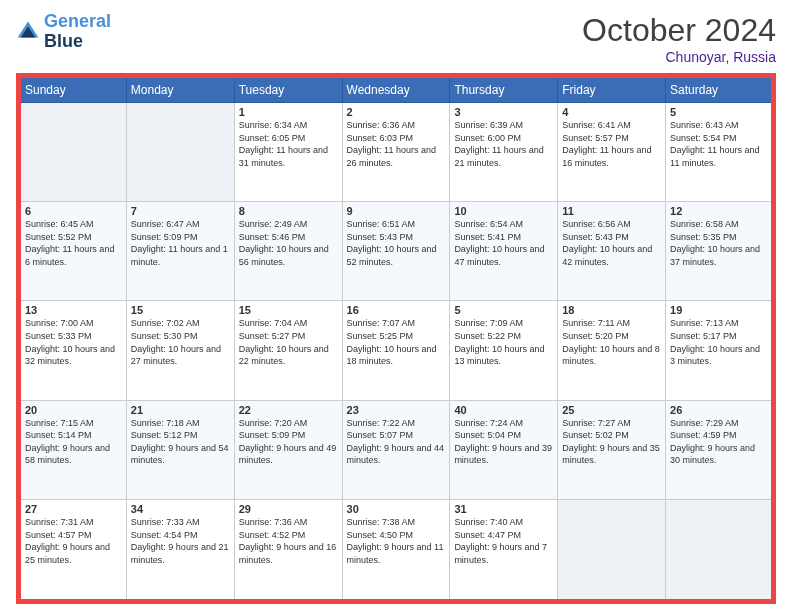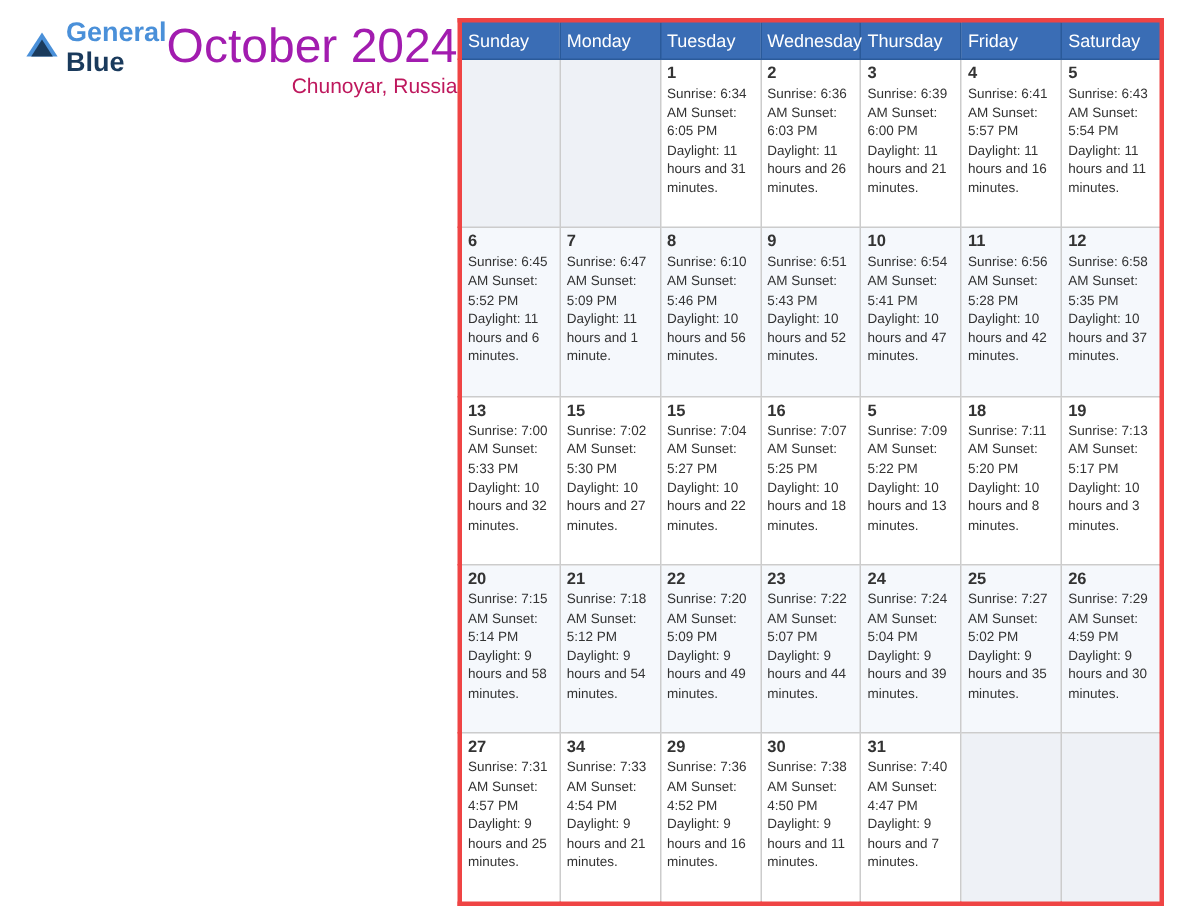--- a/index.html
+++ b/index.html
@@ -8,21 +8,21 @@
       background: #fff;
       width: 792px;
       height: 612px;
       overflow: hidden;
     }
     .page {
       width: 792px;
       height: 612px;
       padding: 12px 16px 8px 16px;
       display: flex;
-      flex-direction: row;
+      flex-direction: column;
     }
     .header {
       display: flex;
       justify-content: space-between;
       align-items: flex-start;
       margin-bottom: 8px;
     }
     .logo {
       display: flex;
       align-items: center;
@@ -37,30 +37,30 @@
     .logo-text span { color: #4a90d9; }
     .logo-icon {
       width: 24px;
       height: 24px;
     }
     .title-block {
       text-align: right;
     }
     .month-title {
       font-size: 32px;
-      color: #a21caf;
+      color: #404040;
       font-weight: 300;
     }
     .subtitle {
       font-size: 14px;
-      color: #be185d;
+      color: #4c1d95;
     }
     .calendar {
       flex: 1;
-      border: 3px solid #ef4444;
+      border: 5px solid #ef4444;
       border-collapse: collapse;
       width: 100%;
       table-layout: fixed;
     }
     .calendar th {
       background: #3a6db5;
       color: #fff;
       font-size: 12px;
       padding: 5px 4px;
       text-align: left;
@@ -170,40 +170,40 @@
 Daylight: 11 hours and 6 minutes.</div>
           </td>
           <td>
             <span class="day-num">7</span>
             <div class="day-content">Sunrise: 6:47 AM
 Sunset: 5:09 PM
 Daylight: 11 hours and 1 minute.</div>
           </td>
           <td>
             <span class="day-num">8</span>
-            <div class="day-content">Sunrise: 6:10 AM
+            <div class="day-content">Sunrise: 2:49 AM
 Sunset: 5:46 PM
 Daylight: 10 hours and 56 minutes.</div>
           </td>
           <td>
             <span class="day-num">9</span>
             <div class="day-content">Sunrise: 6:51 AM
 Sunset: 5:43 PM
 Daylight: 10 hours and 52 minutes.</div>
           </td>
           <td>
             <span class="day-num">10</span>
             <div class="day-content">Sunrise: 6:54 AM
 Sunset: 5:41 PM
 Daylight: 10 hours and 47 minutes.</div>
           </td>
           <td>
             <span class="day-num">11</span>
             <div class="day-content">Sunrise: 6:56 AM
-Sunset: 5:28 PM
+Sunset: 5:43 PM
 Daylight: 10 hours and 42 minutes.</div>
           </td>
           <td>
             <span class="day-num">12</span>
             <div class="day-content">Sunrise: 6:58 AM
 Sunset: 5:35 PM
 Daylight: 10 hours and 37 minutes.</div>
           </td>
         </tr>
         <tr>
@@ -269,21 +269,21 @@
 Sunset: 5:09 PM
 Daylight: 9 hours and 49 minutes.</div>
           </td>
           <td>
             <span class="day-num">23</span>
             <div class="day-content">Sunrise: 7:22 AM
 Sunset: 5:07 PM
 Daylight: 9 hours and 44 minutes.</div>
           </td>
           <td>
-            <span class="day-num">24</span>
+            <span class="day-num">40</span>
             <div class="day-content">Sunrise: 7:24 AM
 Sunset: 5:04 PM
 Daylight: 9 hours and 39 minutes.</div>
           </td>
           <td>
             <span class="day-num">25</span>
             <div class="day-content">Sunrise: 7:27 AM
 Sunset: 5:02 PM
 Daylight: 9 hours and 35 minutes.</div>
           </td>

